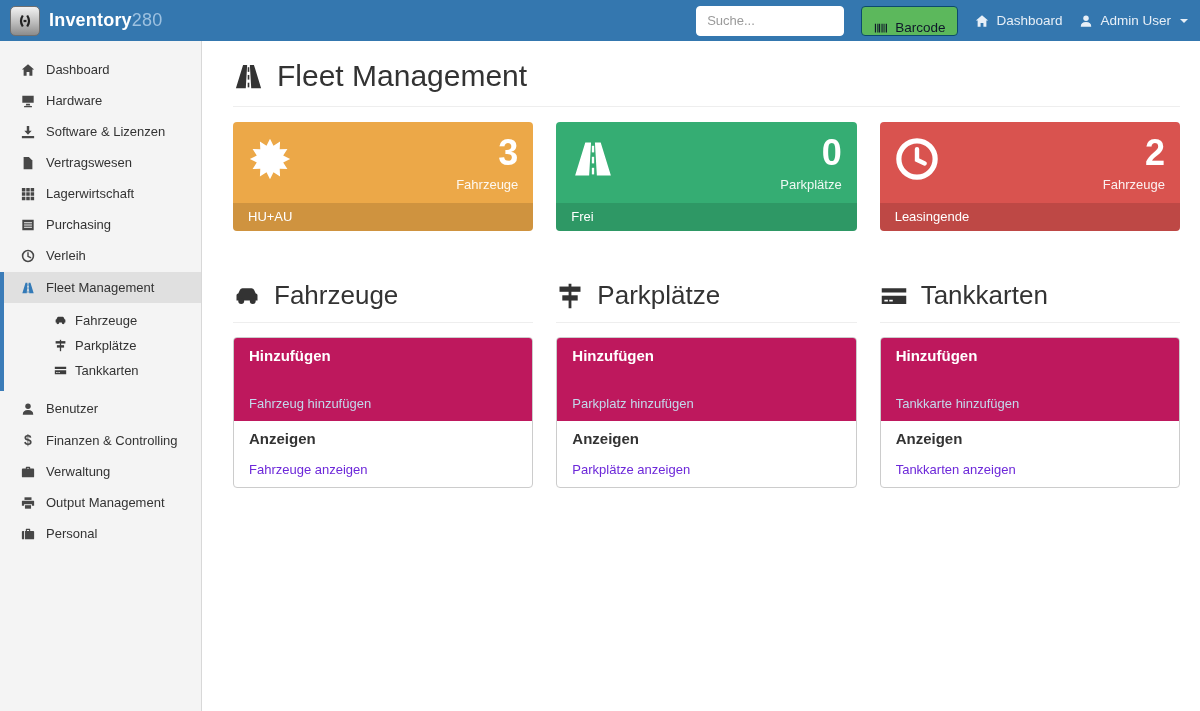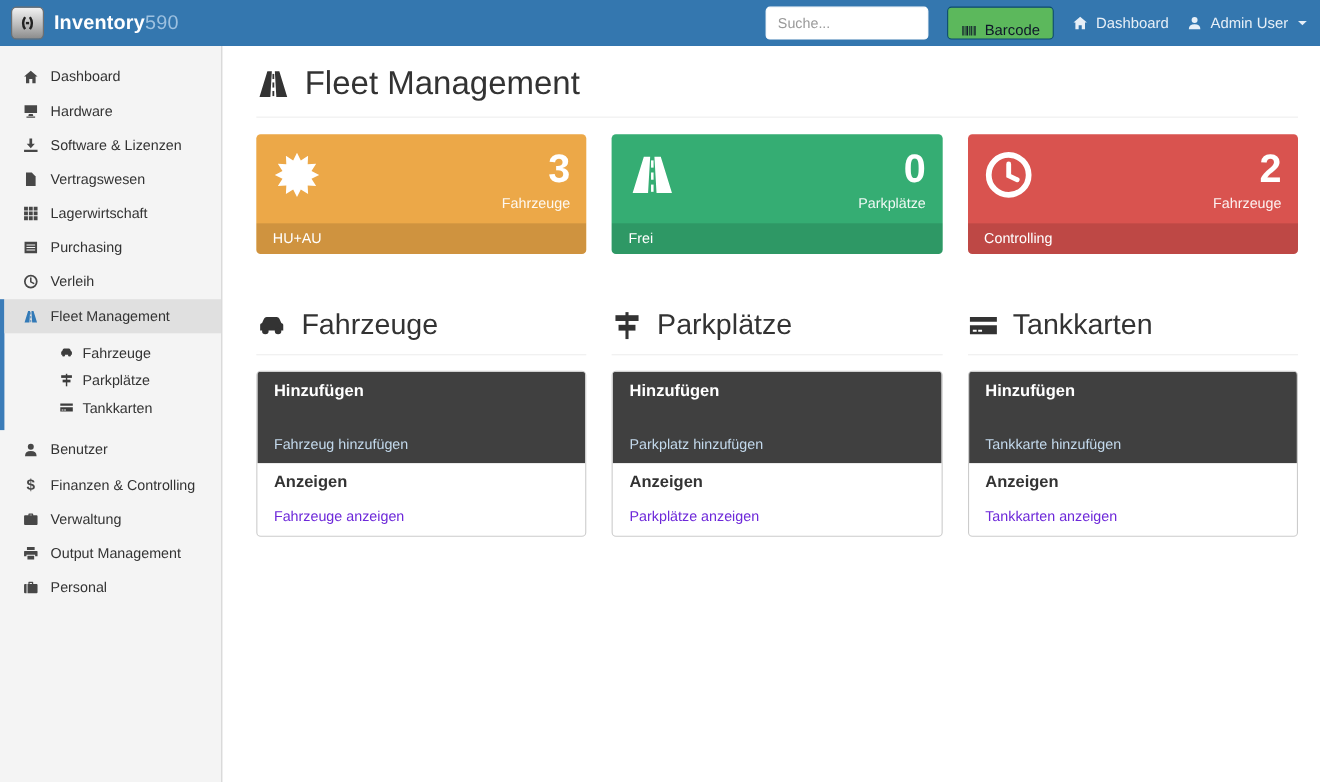--- a/index.html
+++ b/index.html
@@ -51,40 +51,40 @@
   .stat-value { font-size:36px; font-weight:bold; line-height:1; }
   .stat-unit { font-size:13px; margin-top:6px; color:rgba(255,255,255,.92); }
   .stat-footer { background:rgba(0,0,0,.12); padding:6px 15px 7px; font-size:13px; }
 
   .sections { display:flex; gap:23px; margin-top:49px; }
   .section { flex:1; }
   .section-h { display:flex; align-items:center; gap:13px; font-size:26px; color:#333; padding-bottom:11px; border-bottom:1px solid #eee; margin-bottom:14px; }
   .section-h svg { width:28px; height:28px; fill:#333; }
   .panel-group { border:1px solid #ccc; border-radius:4px; overflow:hidden; background:#fff; }
   .panel-item { padding:9px 15px 10px; cursor:pointer; }
-  .panel-item.primary { background:#404040; color:#fff; }
+  .panel-item.primary { background:#be185d; color:#fff; }
   .panel-title { font-size:15px; font-weight:bold; }
   .panel-sub { font-size:13px; margin-top:3px; }
   .primary .panel-sub { color:#c3d9ec;margin-top:32px; }
   .plain .panel-title { color:#333; }
   .plain .panel-sub { color:#6d28d9;margin-top:15px; }
 </style>
 </head>
 <body>
 
 <div class="navbar">
   <div class="brand">
     <span class="logo">
       <svg viewBox="0 0 30 30">
           <path d="M12 7.5 Q7 15 12 22.5" stroke="#222" stroke-width="3" fill="none"></path>
           <path d="M18 7.5 Q23 15 18 22.5" stroke="#222" stroke-width="3" fill="none"></path>
           <rect x="13" y="13.5" width="4" height="3" fill="#222"></rect>
         </svg>
     </span>
-    <span class="brand-text"><span>Inventory</span><span class="suffix">590</span></span>
+    <span class="brand-text"><span>Inventory</span><span class="suffix">280</span></span>
   </div>
   <div class="nav-right">
     <input class="search-box" placeholder="Suche..." style="">
     <button class="btn-barcode">
       <svg class="i" viewBox="0 0 16 16">
           <path d="M1 3h1.3v10H1zM3.4 3h.8v10h-.8zM5.2 3h1.6v10H5.2zM7.8 3h.8v10h-.8zM9.6 3h1.2v10H9.6zM11.8 3h.6v10h-.6zM13.4 3h1.4v10h-1.4z"></path>
         </svg>
       <span>Barcode</span>
     </button>
     <div class="nav-link">
@@ -264,21 +264,21 @@
       <div class="stat-top">
         <svg viewBox="0 0 16 16">
             <circle cx="8" cy="8" r="6.6" fill="none" stroke="#fff" stroke-width="1.9"></circle>
             <path d="M8 4.4 V8.3 L10.8 9.6" fill="none" stroke="#fff" stroke-width="1.6" stroke-linecap="round"></path>
           </svg>
         <div class="stat-right">
           <div class="stat-value">2</div>
           <div class="stat-unit">Fahrzeuge</div>
         </div>
       </div>
-      <div class="stat-footer">Controlling</div>
+      <div class="stat-footer">Leasingende</div>
     </div>
   </div>
 
   <div class="sections">
 
     <div class="section">
       <div class="section-h">
         <svg viewBox="0 0 16 16">
             <path d="M2 7.5 Q2 6.8 3 6.6 L4 4.4 Q4.4 3.5 5.4 3.5 H10.6 Q11.6 3.5 12 4.4 L13 6.6 Q14 6.8 14 7.5 V10.5 H2 Z"></path>
             <circle cx="4.7" cy="10.8" r="1.7"></circle>

